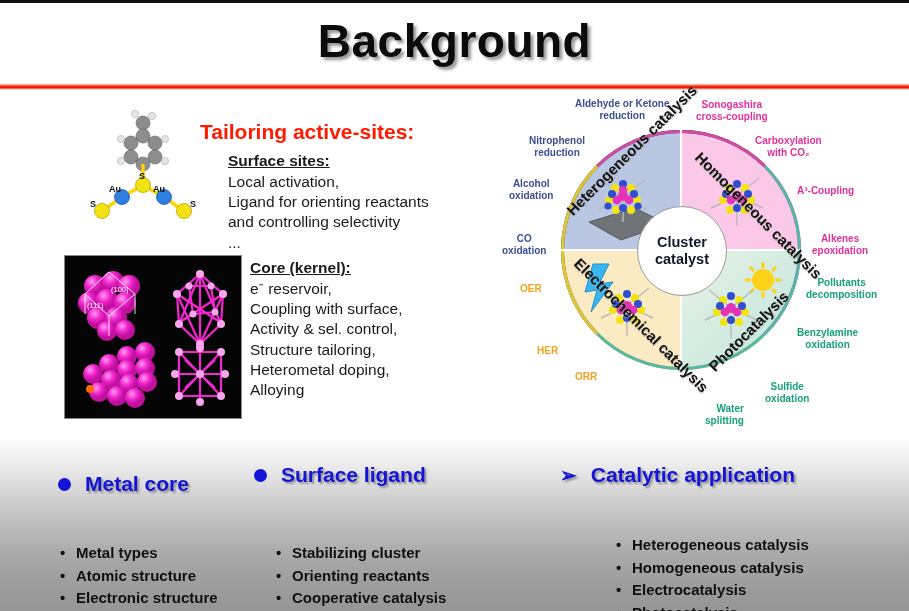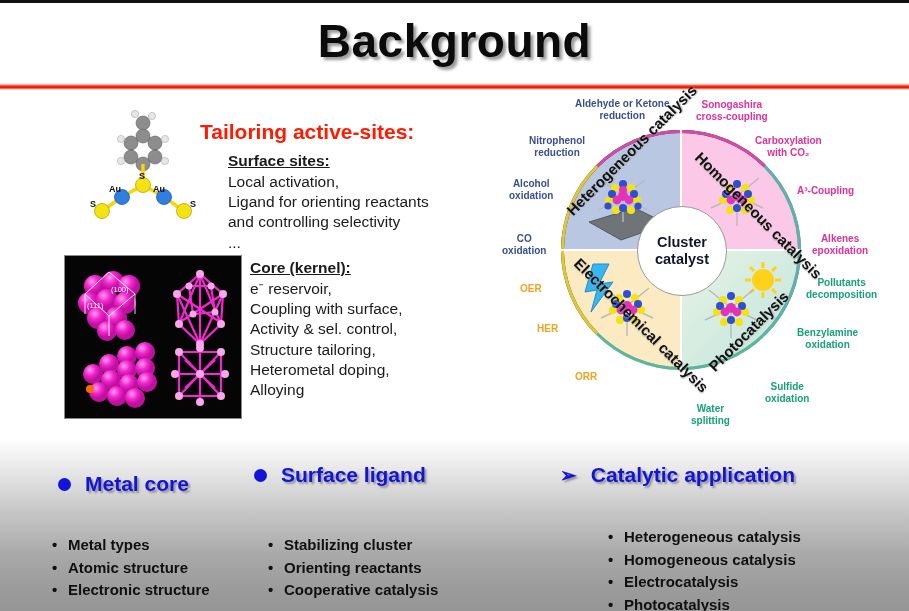--- a/index.html
+++ b/index.html
@@ -212,21 +212,21 @@
     line-height: 1;
     flex: none;
   }
   #head-metal   { left: 58px;  top: 32px; }
   #head-ligand  { left: 254px; top: 23px; }
   #head-cat     { left: 560px; top: 23px; }
 
   .col-list {
     position: absolute;
     list-style: none;
-    margin: 8px;
+    margin: 16px;
     padding: 0;
     font-size: 15px;
     font-weight: bold;
     color: #101010;
     line-height: 1.50;
   }
   .col-list li { white-space: nowrap; }
   .col-list li::before {
     content: "\2022";
     display: inline-block;
@@ -423,40 +423,40 @@
     <div class="sat sat-pink" style="left:297px; top:92px;">
       <span>A³-Coupling</span>
     </div>
     <div class="sat sat-pink" style="left:312px; top:140px;">
       <span>Alkenes</span><br><span>epoxidation</span>
     </div>
 
     <div class="sat sat-orange" style="left:20px; top:190px;">
       <span>OER</span>
     </div>
-    <div class="sat sat-orange" style="left:37px; top:230px;text-align:right;">
+    <div class="sat sat-orange" style="left:37px; top:252px;text-align:right;">
       <span>HER</span>
     </div>
     <div class="sat sat-orange" style="left:75px; top:278px;">
       <span>ORR</span>
     </div>
     <div class="sat sat-orange" style="left:130px; top:328px;margin-top:32px;">
       <span>CO₂RR</span>
     </div>
 
     <div class="sat sat-green" style="left:306px; top:184px;">
       <span>Pollutants</span><br><span>decomposition</span>
     </div>
     <div class="sat sat-green" style="left:297px; top:234px;">
       <span>Benzylamine</span><br><span>oxidation</span>
     </div>
     <div class="sat sat-green" style="left:265px; top:288px;">
       <span>Sulfide</span><br><span>oxidation</span>
     </div>
-    <div class="sat sat-green" style="left:191px; top:310px;">
+    <div class="sat sat-green" style="left:205px; top:310px;text-align:right;">
       <span>Water</span><br><span>splitting</span>
     </div>
 
     <div id="wheel">
       <div class="quad" id="quad-het">
           <div class="quad-fill"></div>
         </div>
       <div class="quad" id="quad-hom">
           <div class="quad-fill"></div>
         </div>

